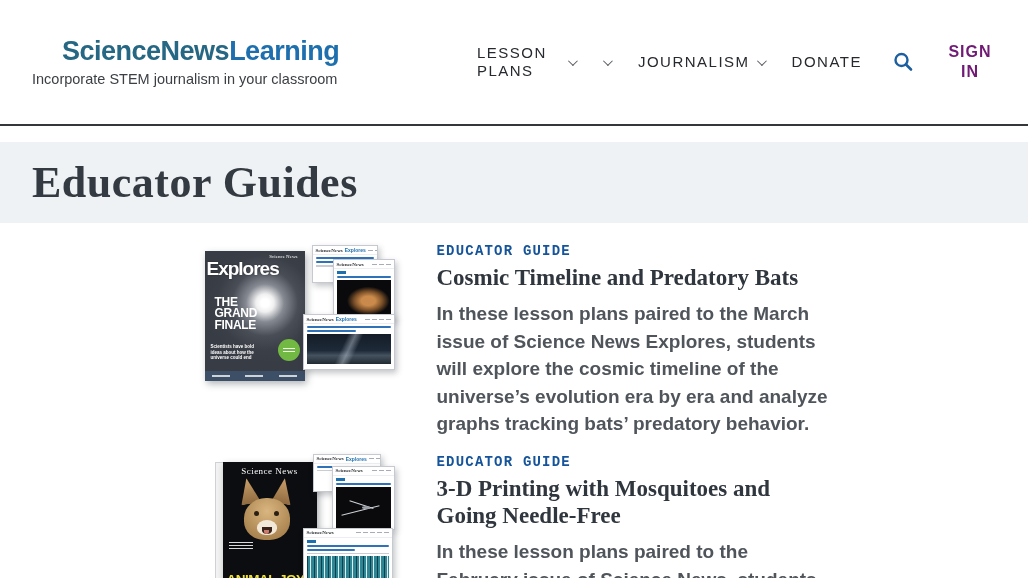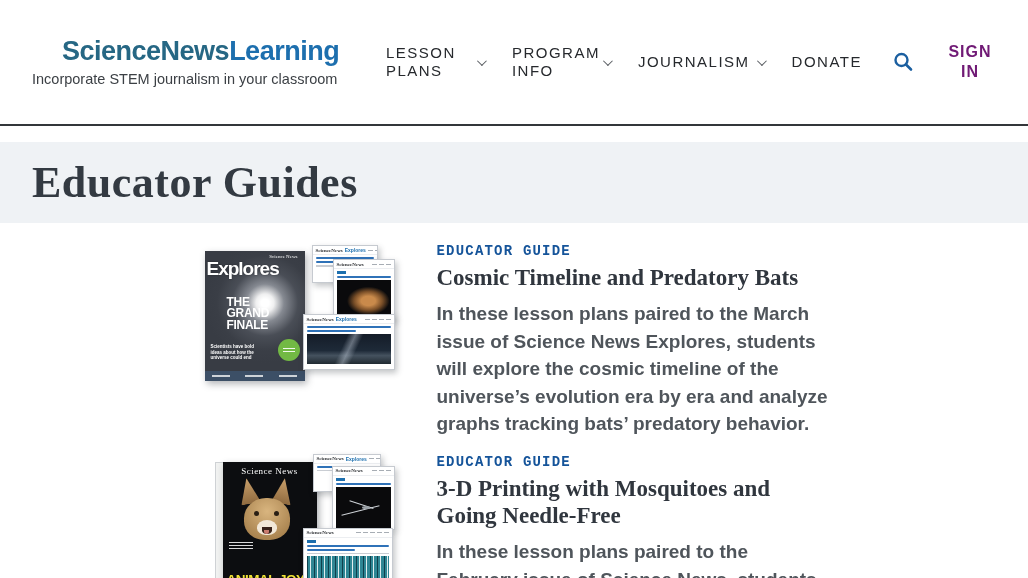--- a/index.html
+++ b/index.html
@@ -44,21 +44,21 @@
   .cover1 { position:absolute; left:5px; top:8px; width:100px; height:130px;
     background:
       radial-gradient(circle at 60% 40%, #ffffff 0 4px, rgba(255,255,255,.92) 9px,
         rgba(196,200,208,.55) 19px, rgba(125,130,140,.25) 33px, rgba(78,82,90,.1) 48px, transparent 60px),
       #383c44;
     box-shadow:2px 3px 7px rgba(40,45,55,.35); overflow:hidden; }
   .c1-mast { position:absolute; top:3px; right:7px; font-family:"Liberation Serif", serif;
     font-size:5px; color:#fff; }
   .c1-brand { position:absolute; top:7px; left:2px; width:100%; font-size:19px; font-weight:800;
     color:#fff; letter-spacing:-1px; white-space:nowrap; text-shadow:0 0 2px rgba(0,0,0,.4); }
-  .c1-headline { position:absolute; left:22px; top:46px; width:52px; font-size:12px; font-weight:800;
+  .c1-headline { position:absolute; left:10px; top:46px; width:52px; font-size:12px; font-weight:800;
     color:#fff; line-height:0.95; letter-spacing:-0.3px; }
   .c1-subline { position:absolute; left:6px; top:93px; width:52px; font-size:4.5px; font-weight:700;
     color:#fff; line-height:1.25; }
   .c1-badge { position:absolute; right:5px; top:88px; width:22px; height:22px; border-radius:50%;
     background:#72b944; display:flex; flex-direction:column; align-items:center; justify-content:center; gap:1.5px; }
   .c1-badge i { display:block; width:12px; height:1.5px; background:rgba(255,255,255,.9); }
   .c1-bar { position:absolute; left:0; bottom:0; width:100%; height:10px; background:#3c4f66;
     display:flex; align-items:center; justify-content:space-around; }
   .c1-bar i { display:block; width:18px; height:2px; background:rgba(255,255,255,.75); }
 
@@ -126,21 +126,20 @@
     <div class="logo-line"><span class="logo-science">Science</span><span class="logo-news">News</span><span class="logo-learning">Learning</span></div>
     <div class="tagline">Incorporate STEM journalism in your classroom</div>
   </div>
 
   <nav class="main-nav">
     <div class="nav-item">
       <span class="nav-label wrap">LESSON PLANS</span>
       <span class="chev"></span>
     </div>
     <div class="nav-item">
-      <span class="nav-label wrap">PROGRAM INFO</span>
       <span class="chev"></span>
     </div>
     <div class="nav-item">
       <span class="nav-label">JOURNALISM</span>
       <span class="chev"></span>
     </div>
     <div class="nav-item">
       <span class="nav-label">DONATE</span>
     </div>
     <div class="search-btn">

